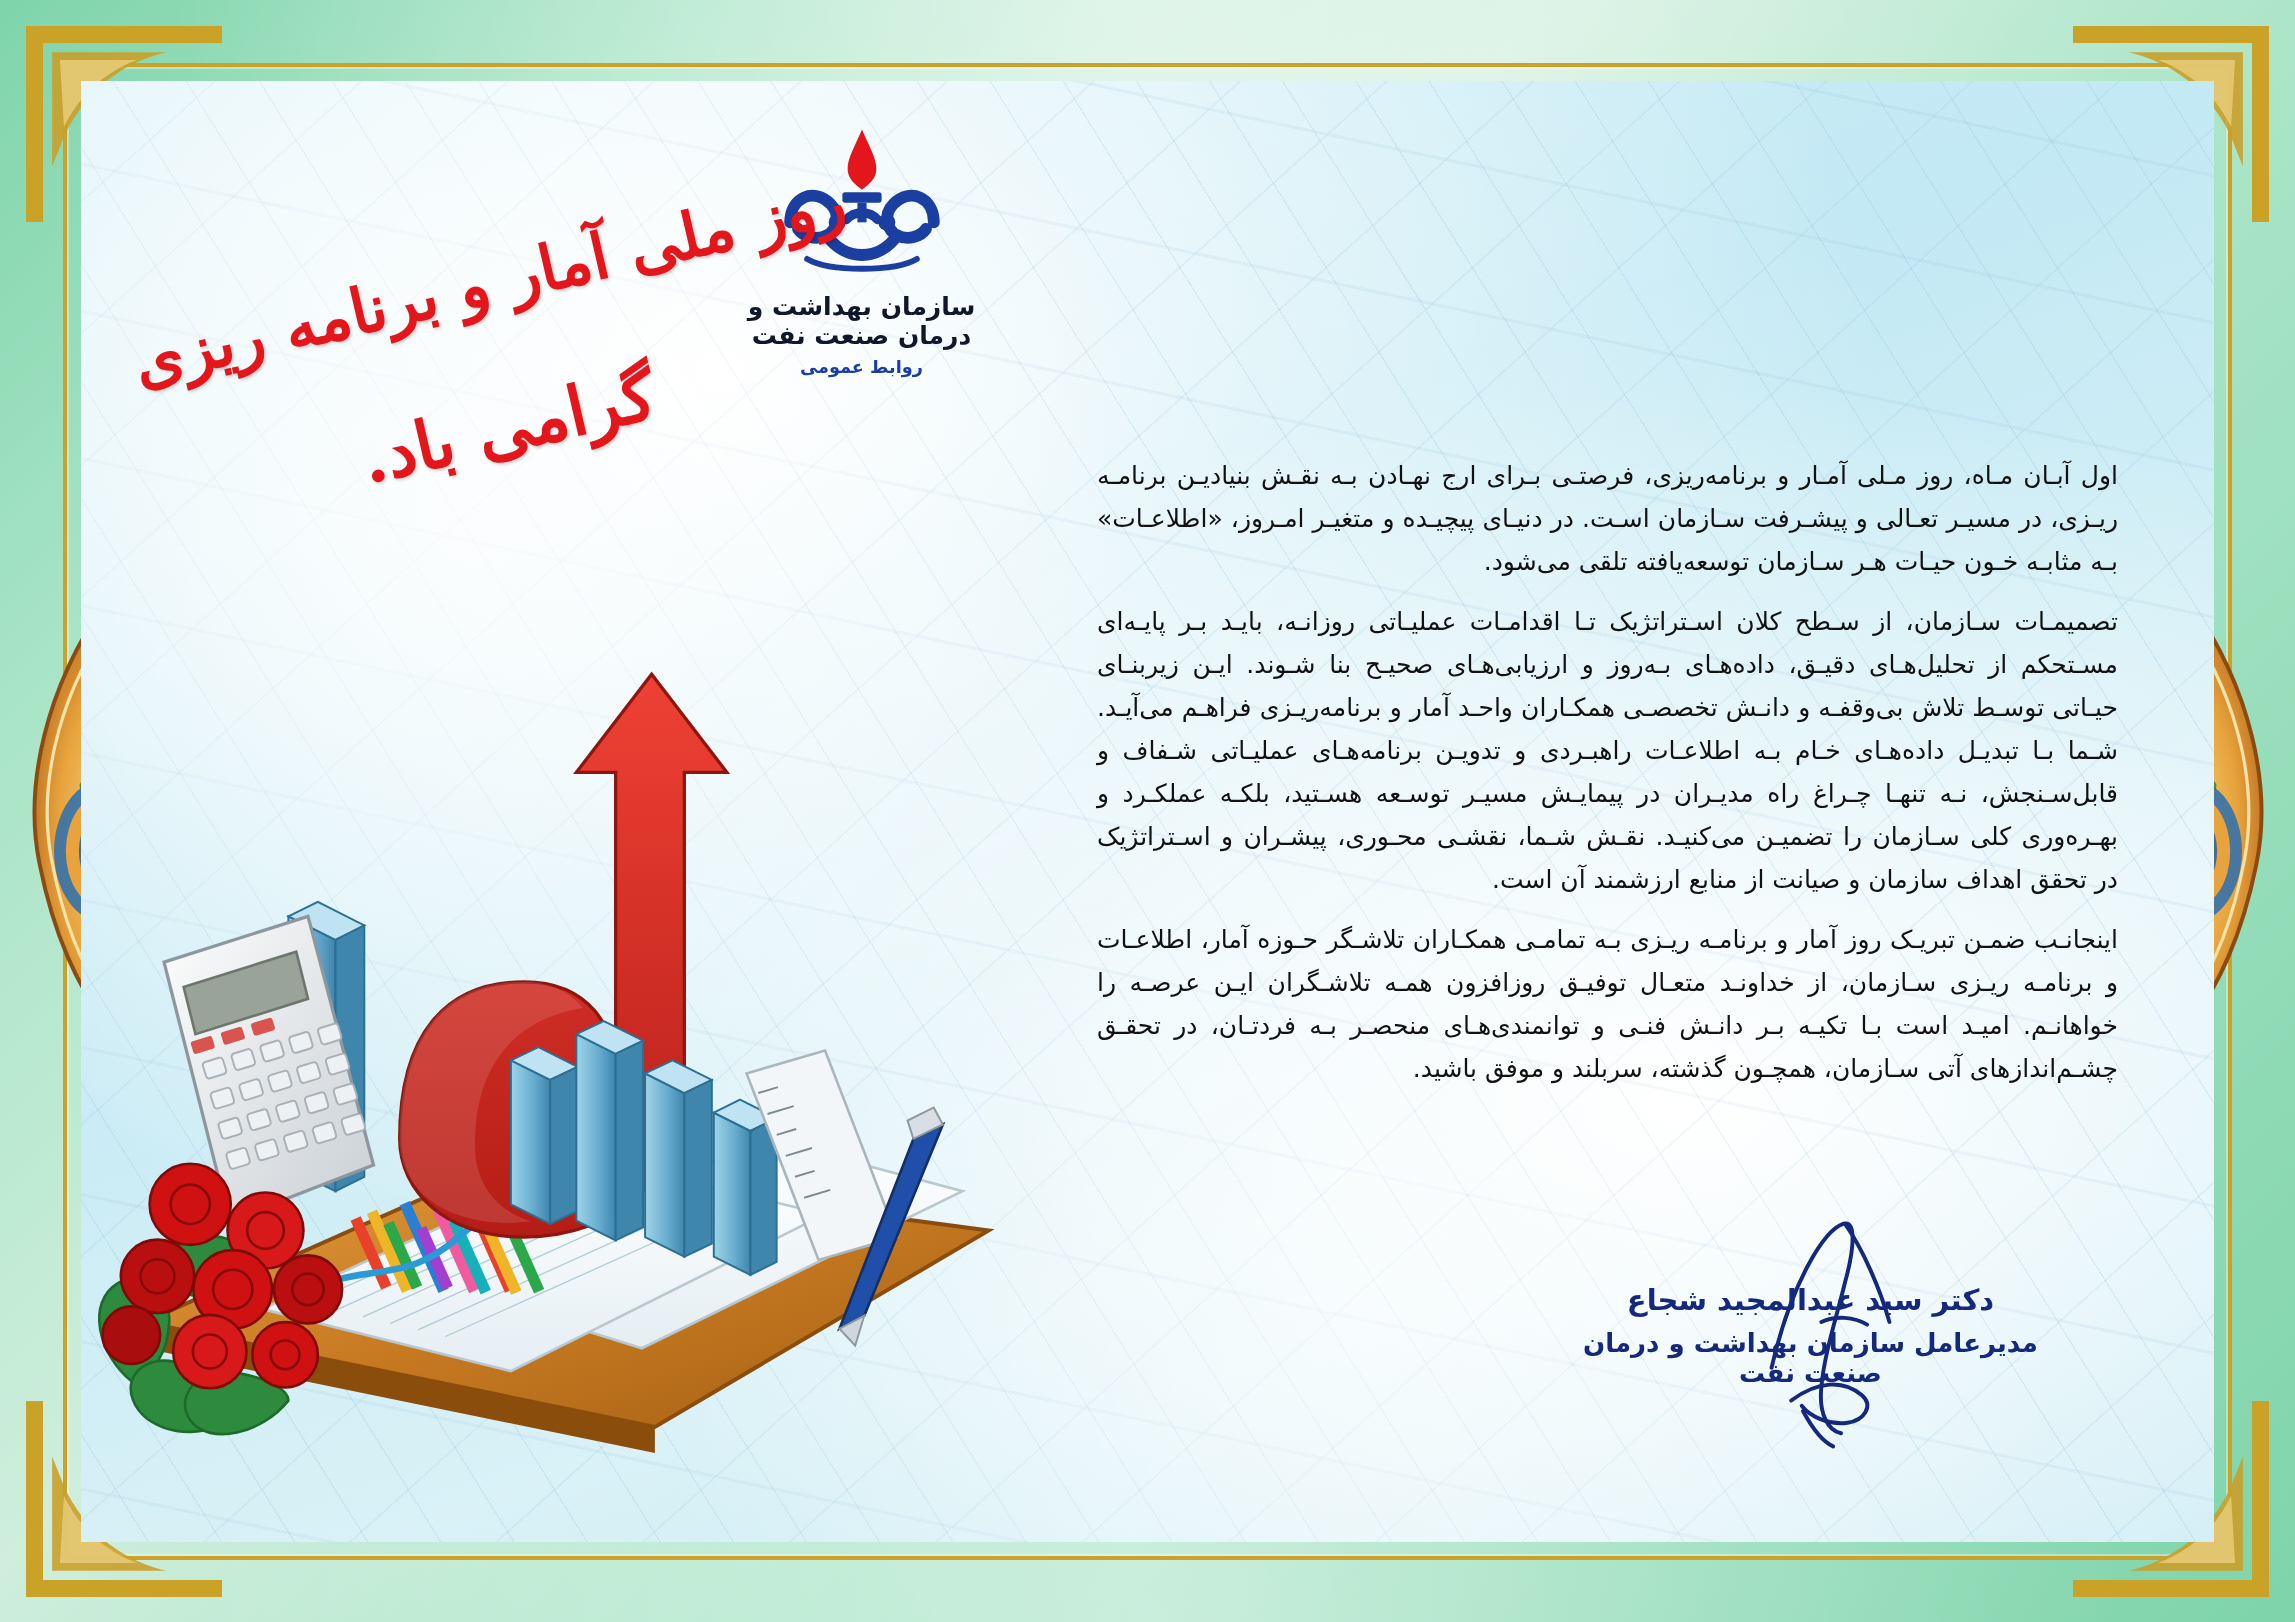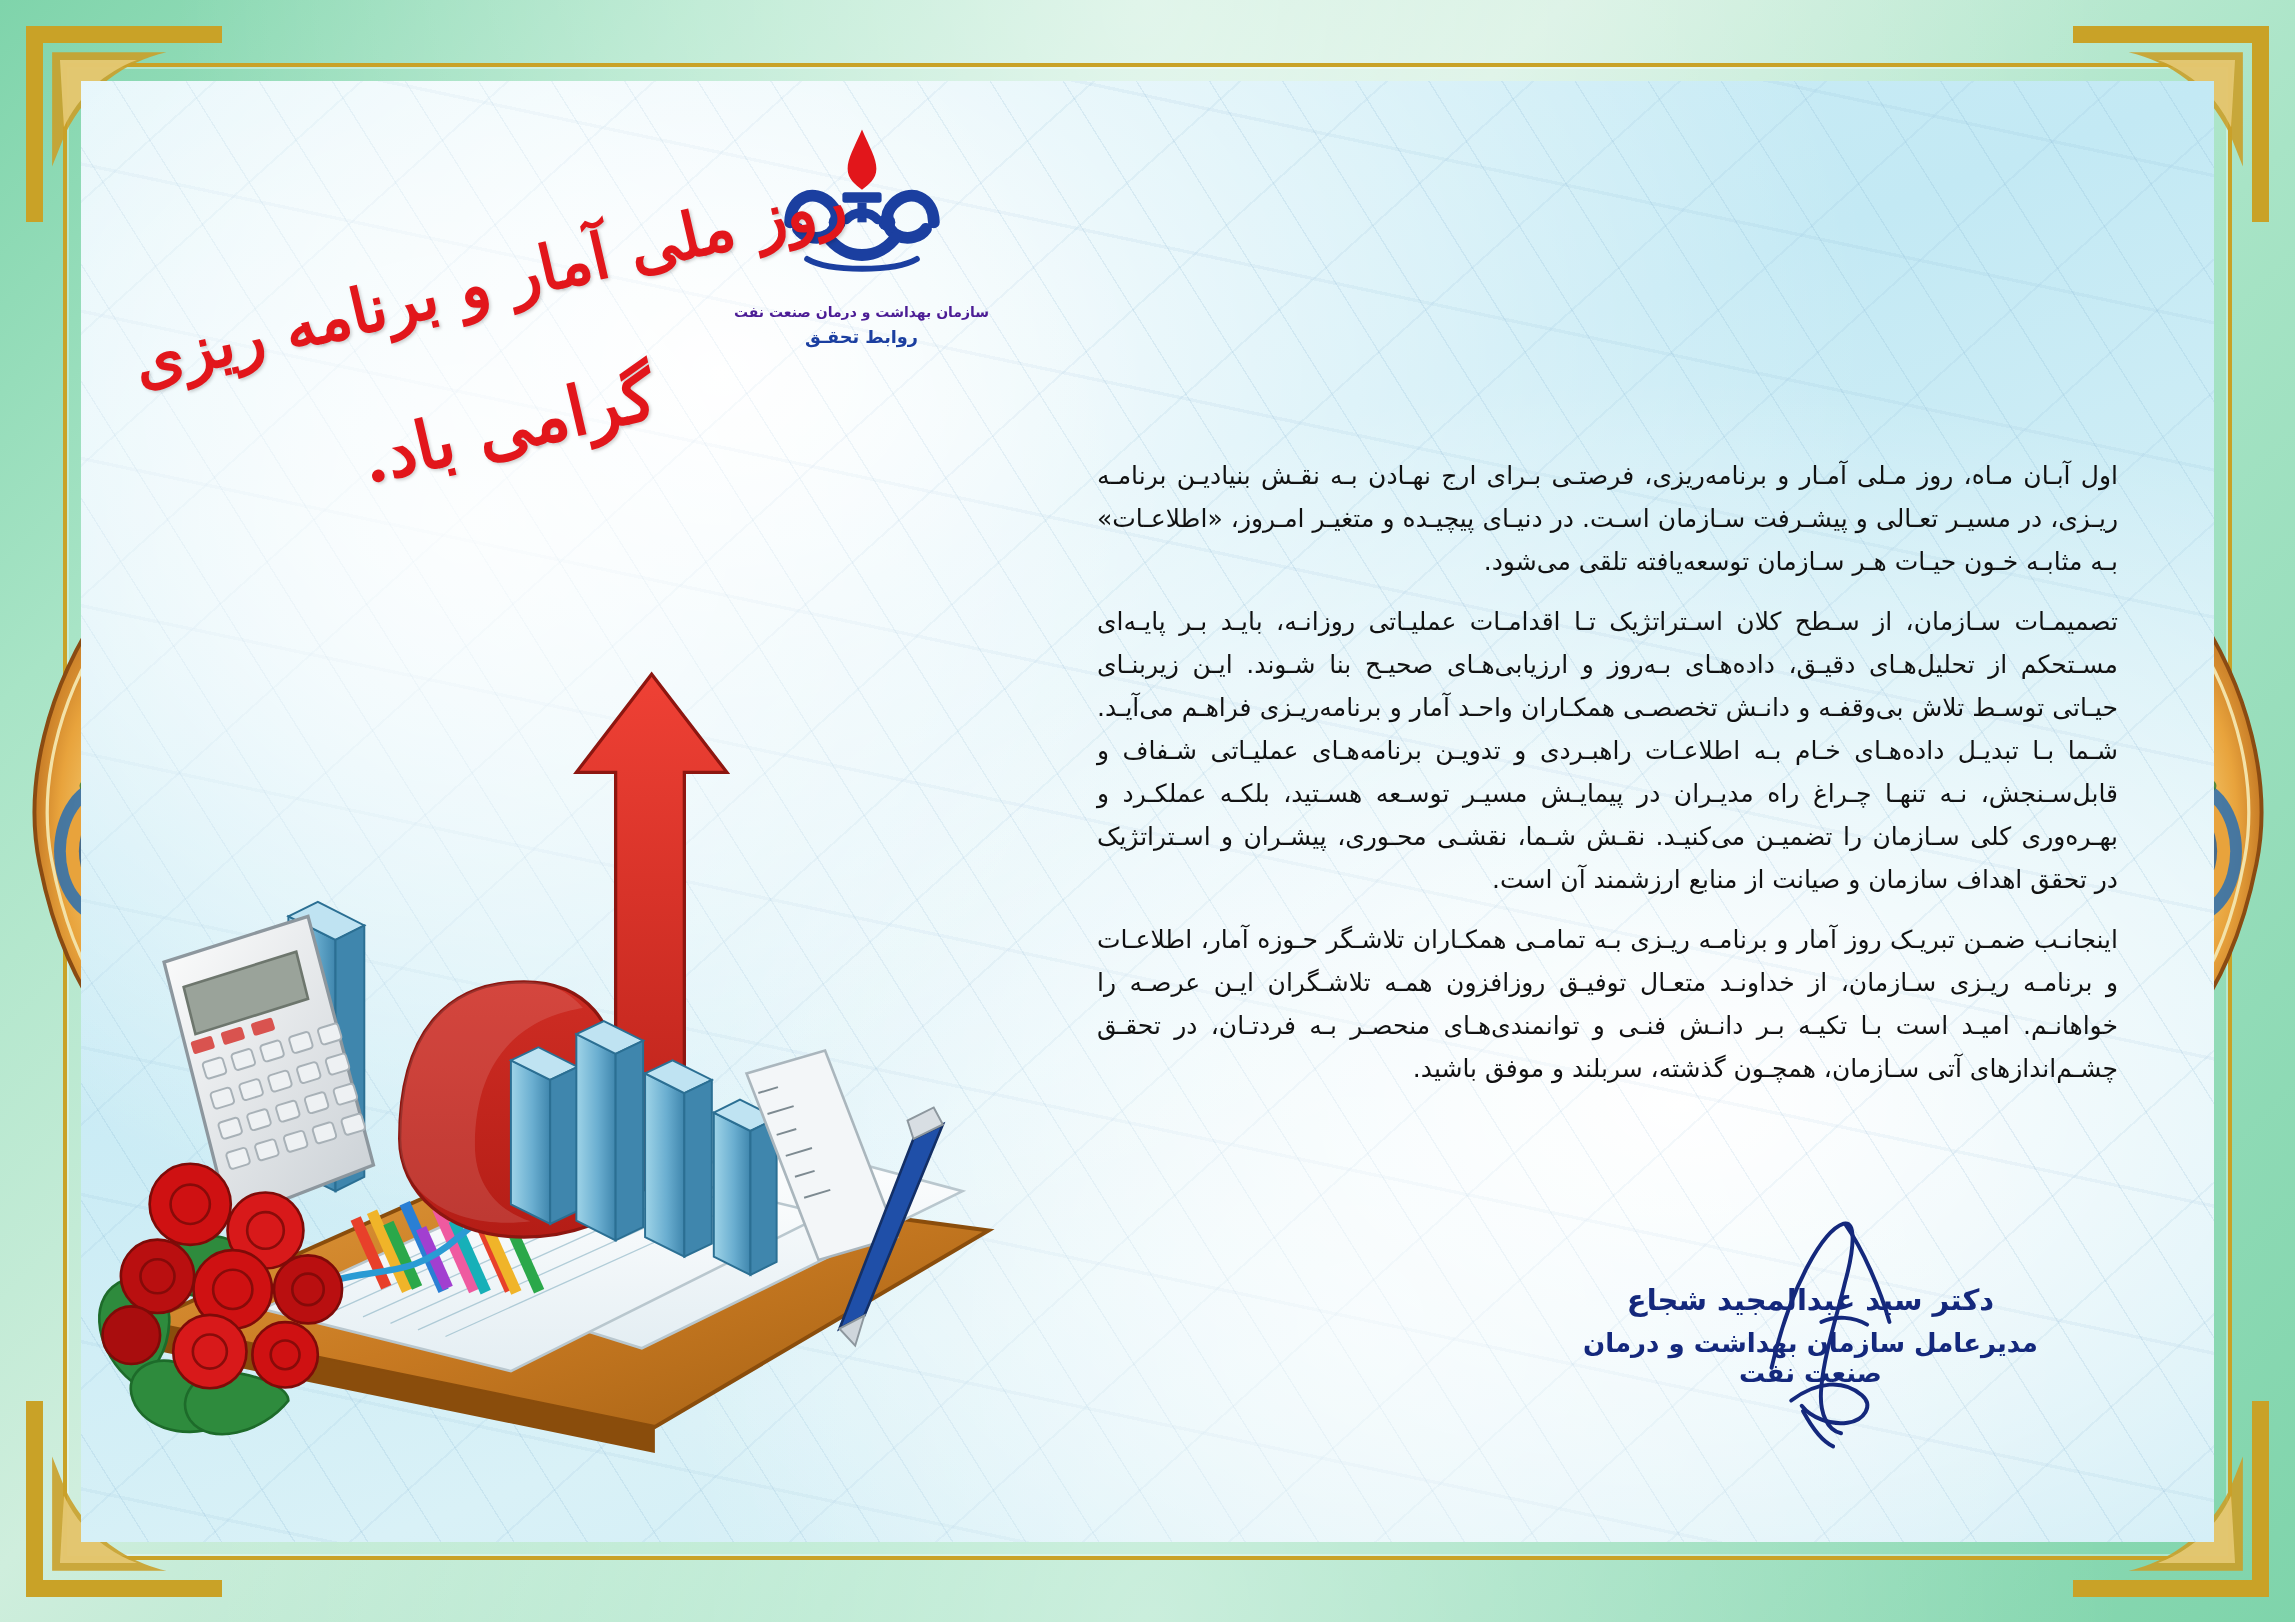--- a/index.html
+++ b/index.html
@@ -108,25 +108,25 @@
   .logo-block {
     position: absolute;
     top: 124px;
     right: 1283px;
     width: 301px;
     text-align: center;
     z-index: 5;
   }
   .logo-mark { width: 196px; height: 164px; margin: 0 auto; display:block; }
   .logo-caption-1 {
-    color: #4c1d95;
-    font-size: 14px;
+    color: #0f172a;
+    font-size: 25px;
     font-weight: bold;
     letter-spacing: 0.7px;
-    margin-top: 16px;
+    margin-top: 4px;
     direction: rtl;
   }
   .logo-caption-2 {
     color: #1b3fa0;
     font-size: 17.7px;
     font-weight: bold;
     margin-top: 6.5px;
     direction: rtl;
   }
 
@@ -311,21 +311,21 @@
       <path d="M150,120 L150,150" stroke="#1b3fa0" stroke-width="14"></path>
       <path d="M40,150 C40,112 76,96 102,122 C118,138 112,162 96,170 C80,178 60,172 52,160" fill="none" stroke="#1b3fa0" stroke-width="18" stroke-linecap="round"></path>
       <path d="M260,150 C260,112 224,96 198,122 C182,138 188,162 204,170 C220,178 240,172 248,160" fill="none" stroke="#1b3fa0" stroke-width="18" stroke-linecap="round"></path>
       <path d="M96,170 C110,190 130,200 150,200 C170,200 190,190 204,170" fill="none" stroke="#1b3fa0" stroke-width="18" stroke-linecap="round"></path>
       <circle cx="112" cy="150" r="13" fill="#1b3fa0"></circle>
       <circle cx="188" cy="150" r="13" fill="#1b3fa0"></circle>
       <path d="M126,146 C138,132 162,132 174,146" fill="none" stroke="#1b3fa0" stroke-width="14" stroke-linecap="round"></path>
       <path d="M66,206 C100,226 200,226 234,206" fill="none" stroke="#1b3fa0" stroke-width="9" stroke-linecap="round"></path>
     </svg>
     <div class="logo-caption-1">سازمان بهداشت و درمان صنعت نفت</div>
-    <div class="logo-caption-2">روابط تحقـق</div>
+    <div class="logo-caption-2">روابط عمومی</div>
   </div>
 
   <div class="headline">
     <div class="line line1">روز ملی آمار و برنامه ریزی</div>
     <div class="line line2">گرامی باد.</div>
   </div>
 
   <div class="body-text">
     <p>اول آبـان مـاه، روز مـلی آمـار و برنامه‌ریزی، فرصتـی بـرای ارج نهـادن بـه نقـش بنیادیـن برنامـه ریـزی، در مسیـر تعـالی و پیشـرفت سـازمان اسـت. در دنیـای پیچیـده و متغیـر امـروز، «اطلاعـات» بـه مثابـه خـون حیـات هـر سـازمان توسعه‌یافته تلقی می‌شود.</p>
     <p>تصمیمـات سـازمان، از سـطح کلان اسـتراتژیک تـا اقدامـات عملیـاتی روزانـه، بایـد بـر پایـه‌ای مسـتحکم از تحلیل‌هـای دقیـق، داده‌هـای بـه‌روز و ارزیابی‌هـای صحیـح بنا شـوند. ایـن زیربنـای حیـاتی توسـط تلاش بی‌وقفـه و دانـش تخصصـی همکـاران واحـد آمار و برنامه‌ریـزی فراهـم می‌آیـد. شـما بـا تبدیـل داده‌هـای خـام بـه اطلاعـات راهبـردی و تدویـن برنامه‌هـای عملیـاتی شـفاف و قابل‌سـنجش، نـه تنهـا چـراغ راه مدیـران در پیمایـش مسیـر توسـعه هسـتید، بلکـه عملکـرد و بهـره‌وری کلی سـازمان را تضمیـن می‌کنیـد. نقـش شـما، نقشـی محـوری، پیشـران و اسـتراتژیک در تحقق اهداف سازمان و صیانت از منابع ارزشمند آن است.</p>

